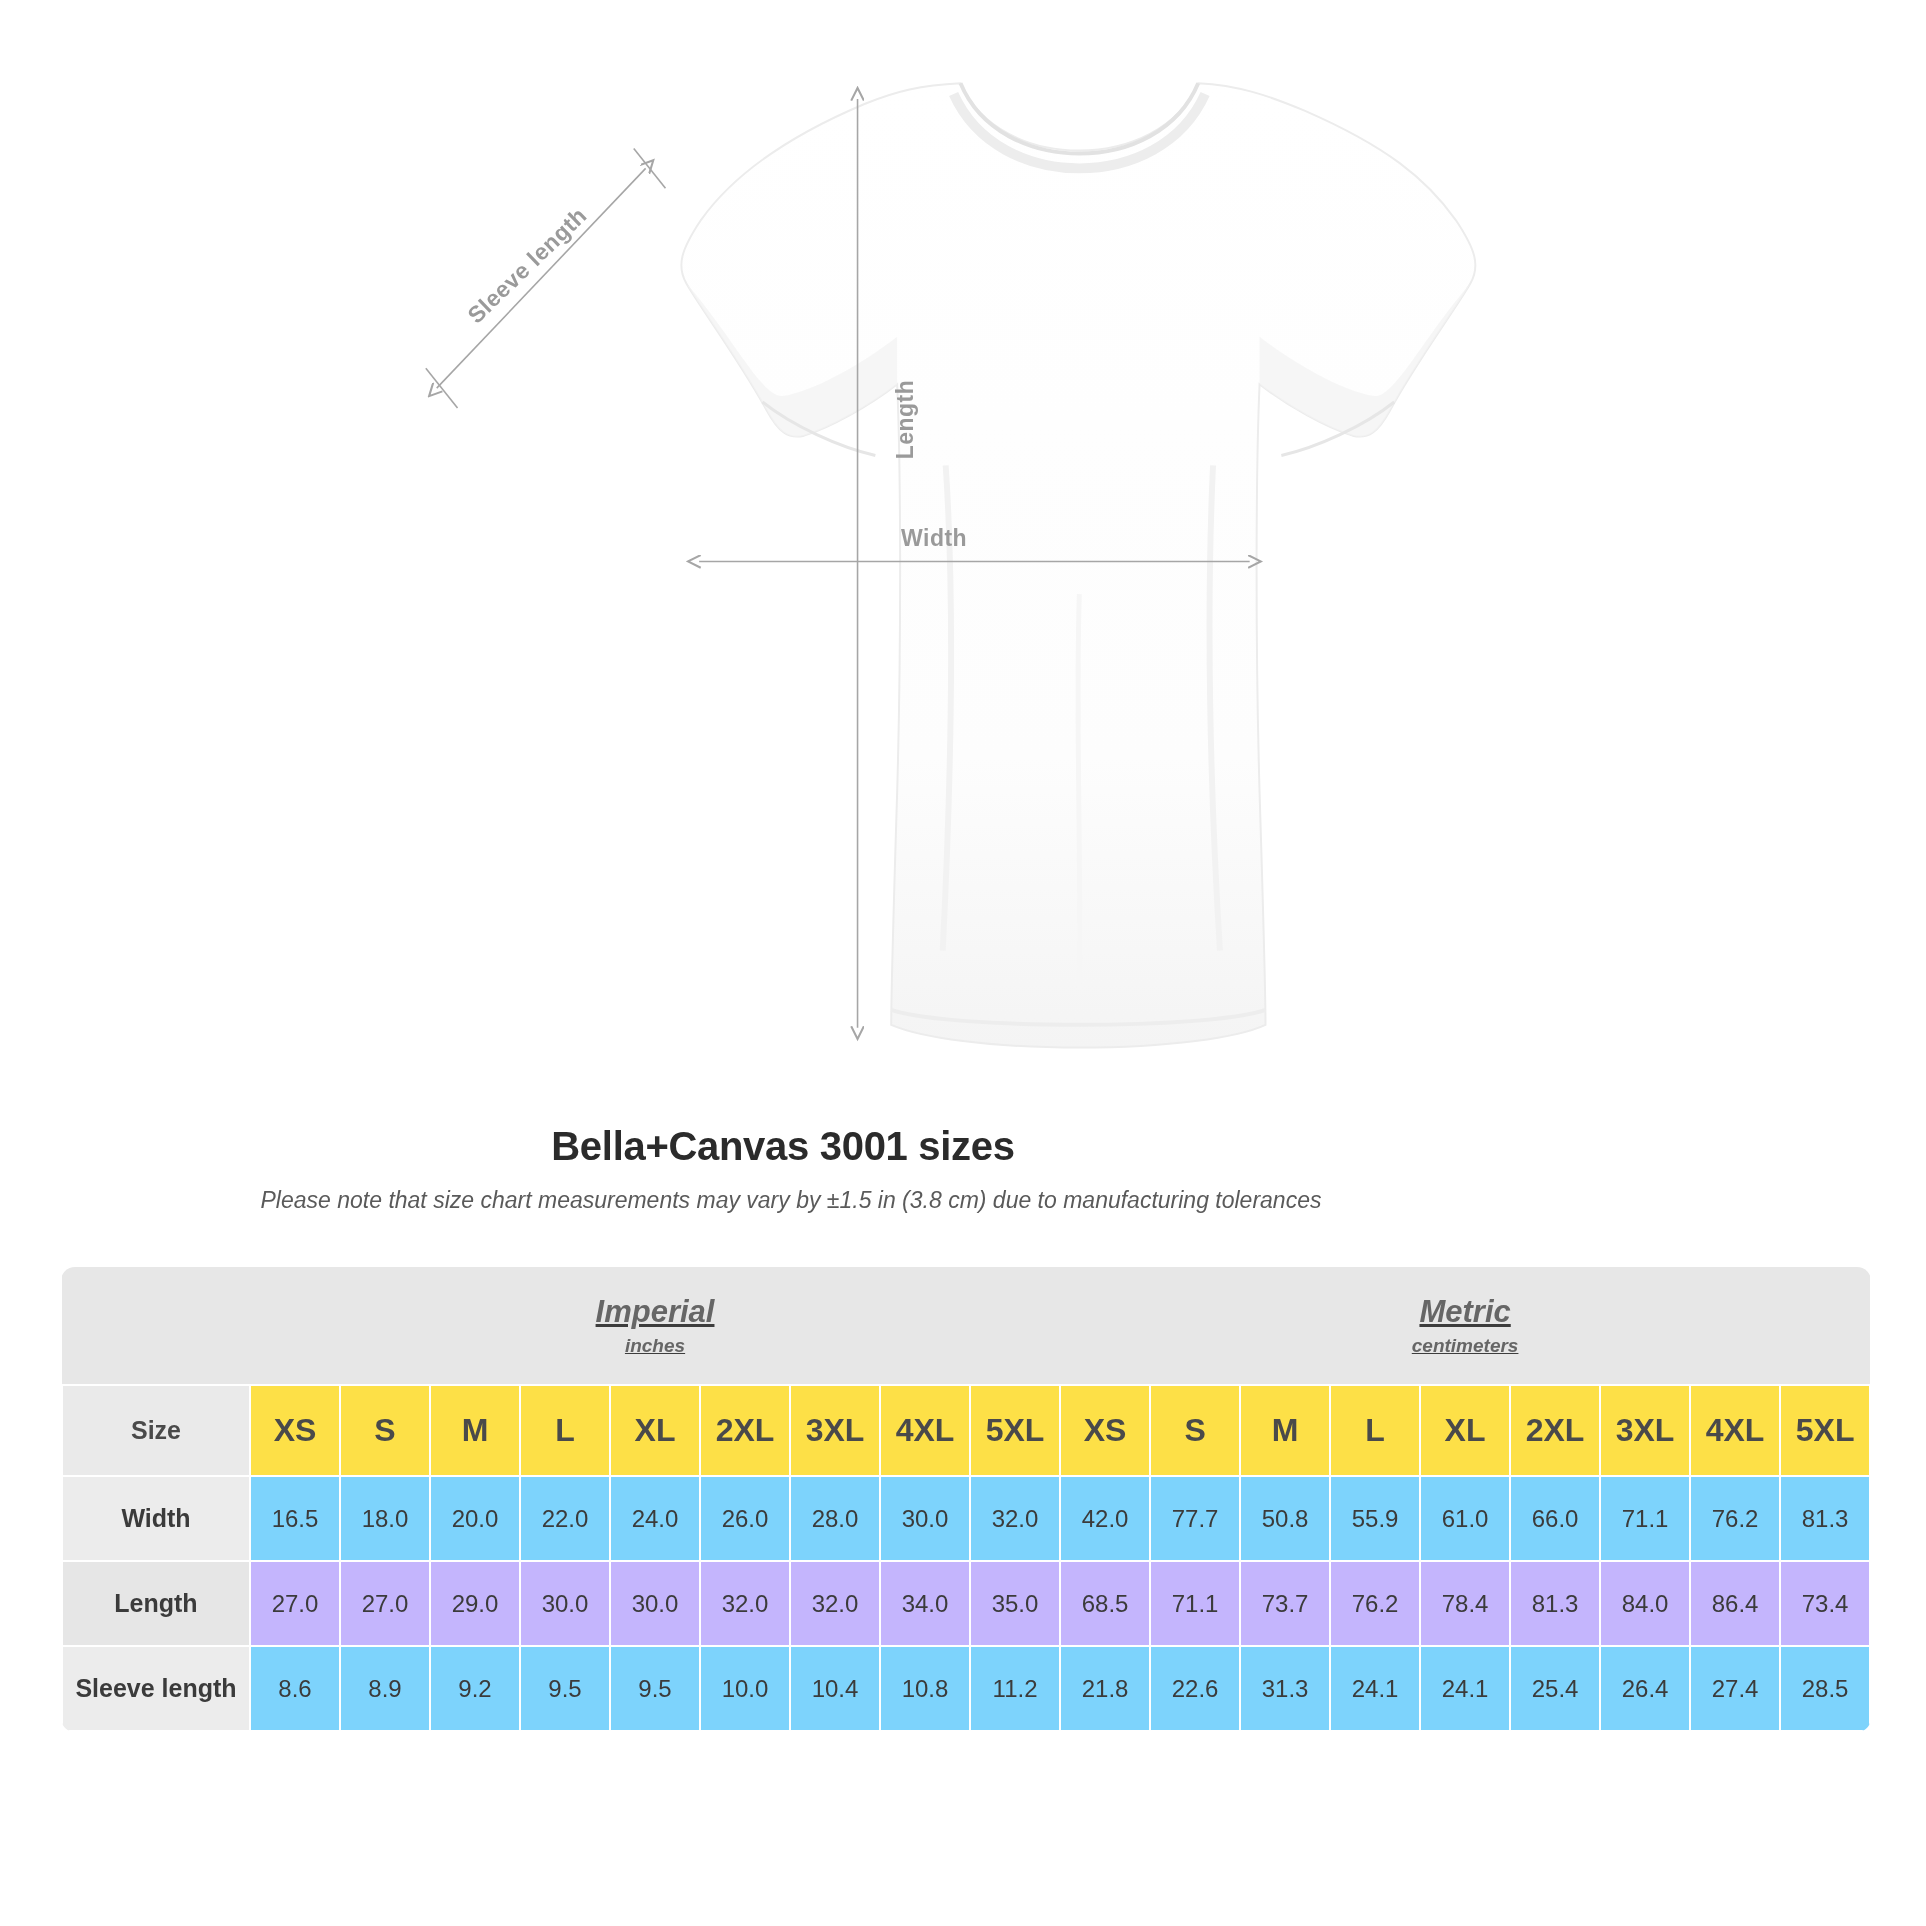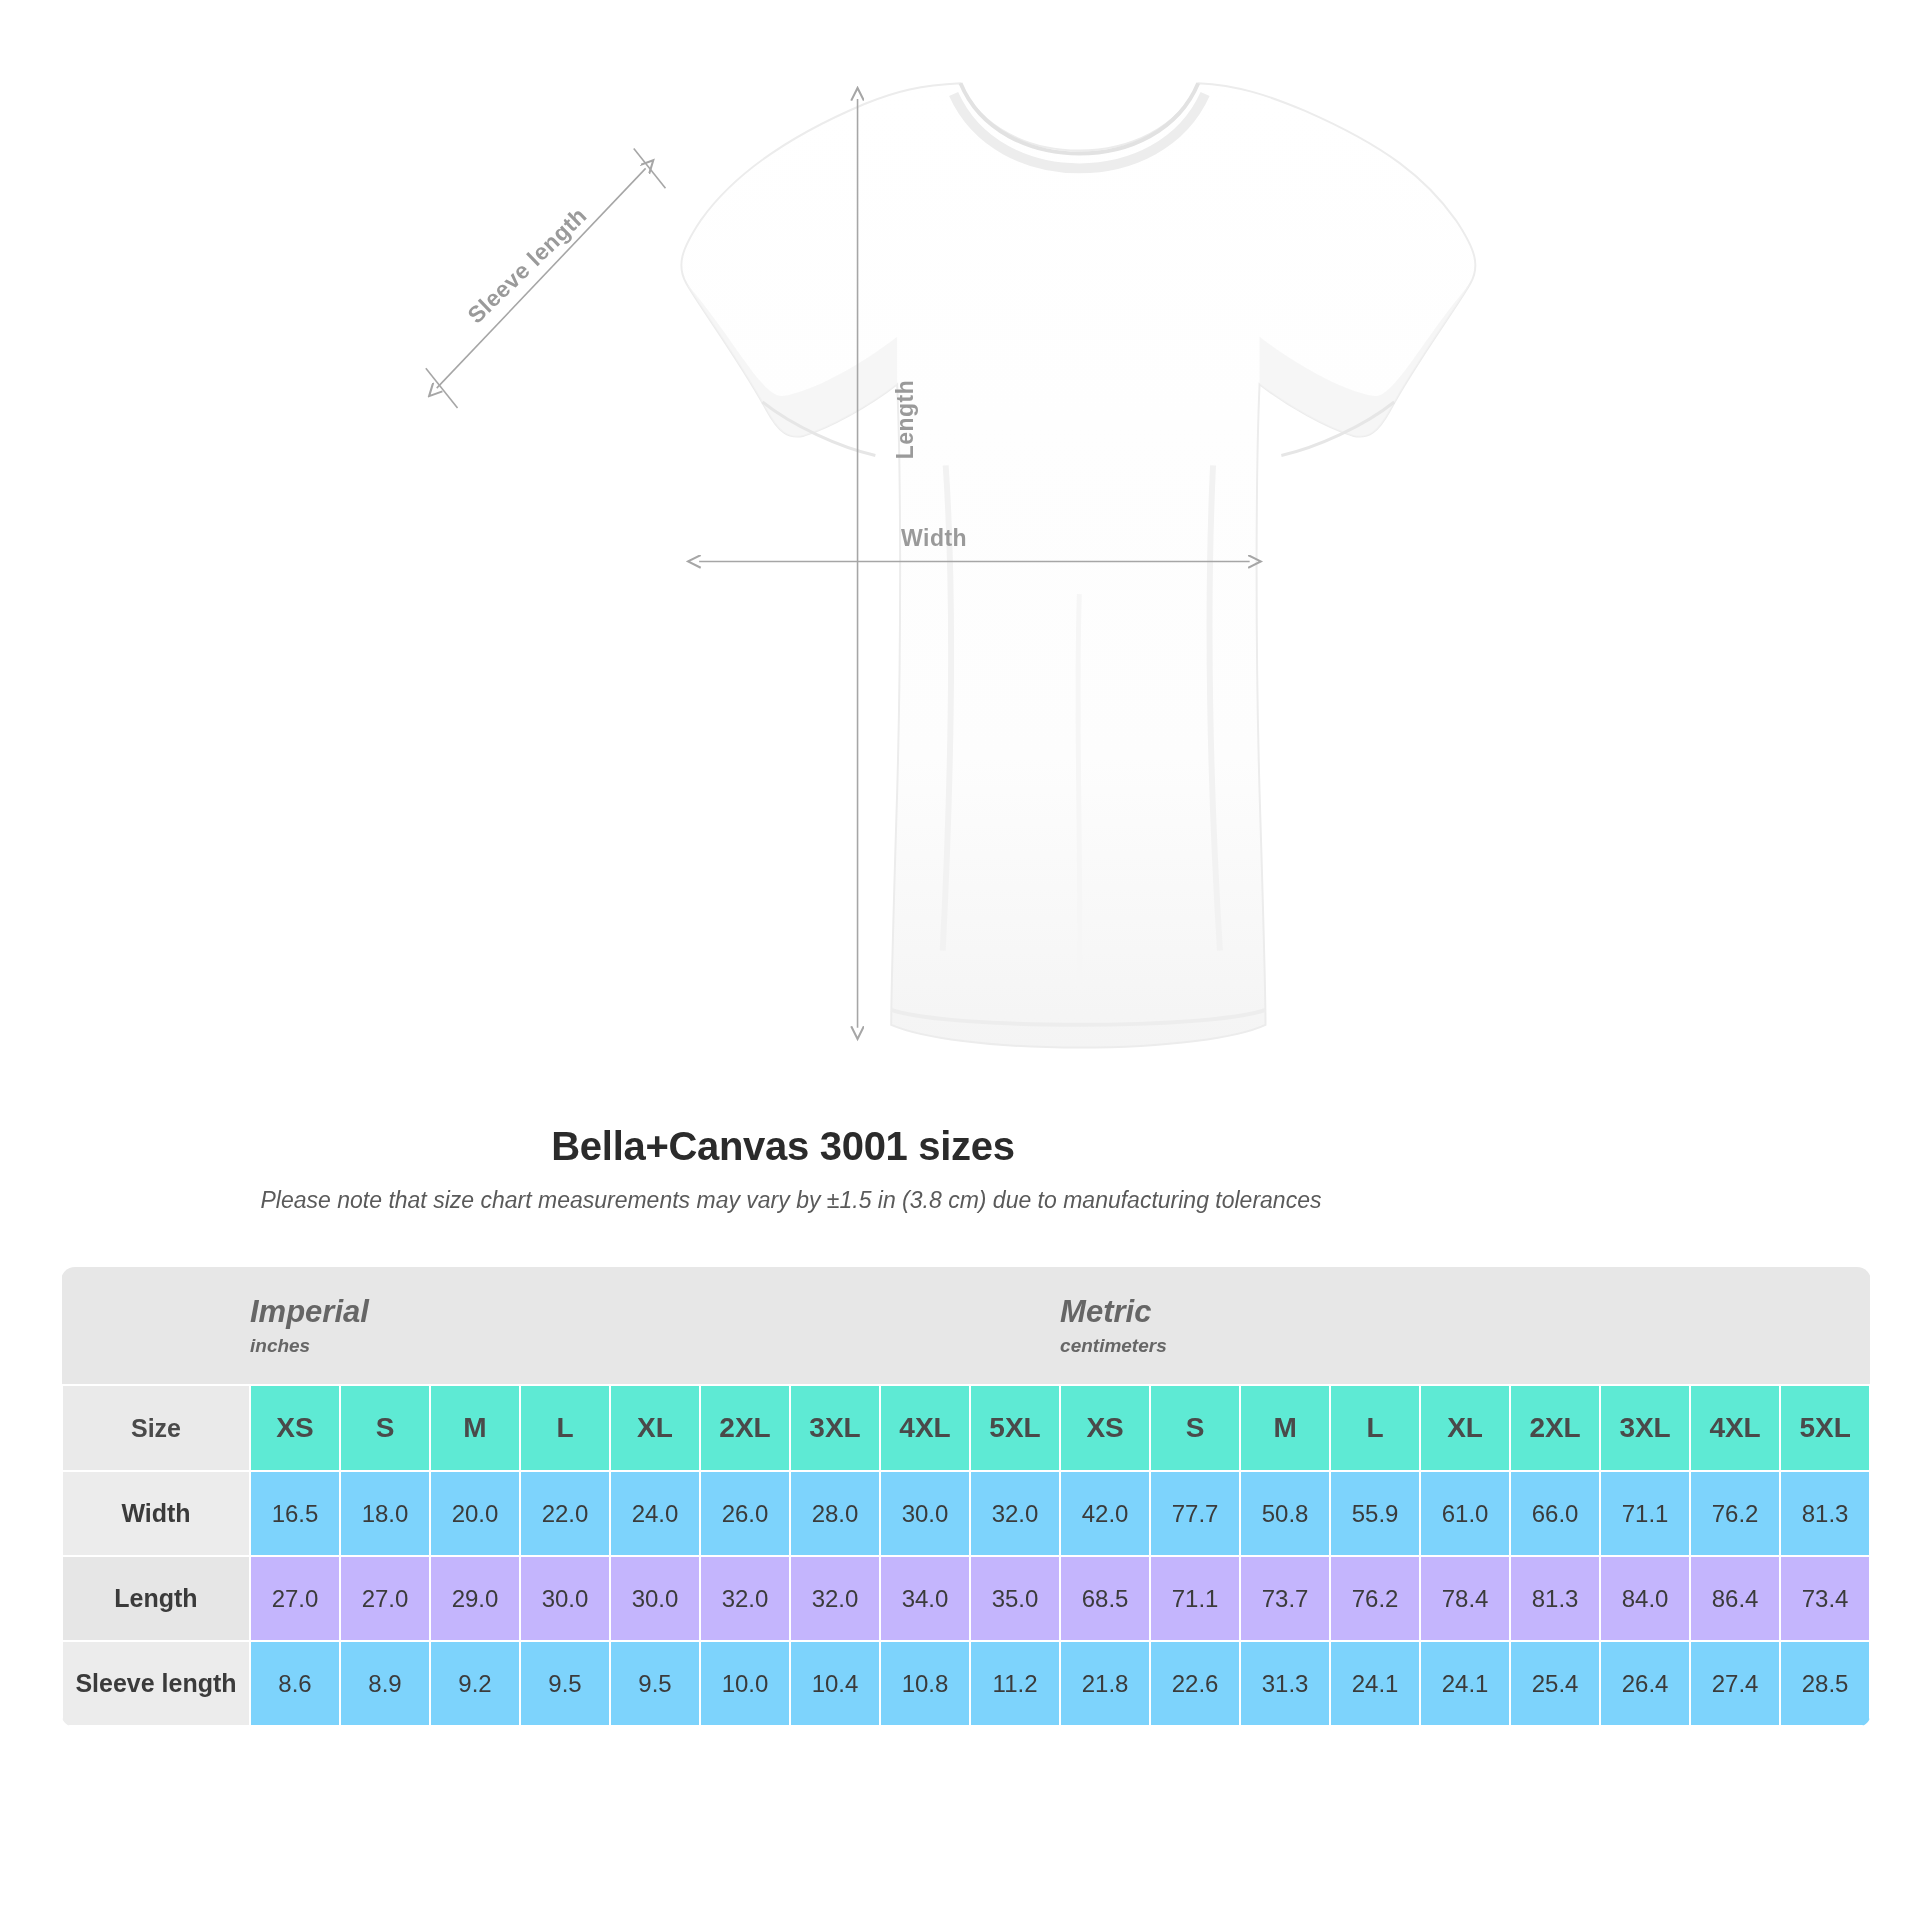--- a/index.html
+++ b/index.html
@@ -95,21 +95,22 @@
     border-collapse: collapse;
     width: 1804px;
     table-layout: fixed;
     border-radius: 14px;
     overflow: hidden;
   }
   table.size-table tr.group-row th {
     background: #e7e7e7;
     padding: 26px 0 24px 0;
     border: none;
-    text-align: left;
+    text-align: center;
+    text-decoration: underline;
   }
   .group-name {
     font-size: 31px;
     font-style: italic;
     font-weight: bold;
     color: #666666;
     display: block;
     line-height: 1.25;
   }
   .group-unit {
@@ -120,22 +121,22 @@
     line-height: 1.5;
   }
   .corner-cell {
     background: #e7e7e7;
   }
 
   table.size-table td, table.size-table th.hdr {
     border: 2px solid #ffffff;
   }
   tr.header-row th {
-    background: #5eead4;
-    font-size: 28px;
+    background: #fde047;
+    font-size: 32px;
     font-weight: bold;
     color: #4a4a4a;
     padding: 26px 0;
     text-align: center;
   }
   tr.header-row th.row-head {
     background: #eaeaea;
     font-size: 25px;
   }
   tr.data-row td {

